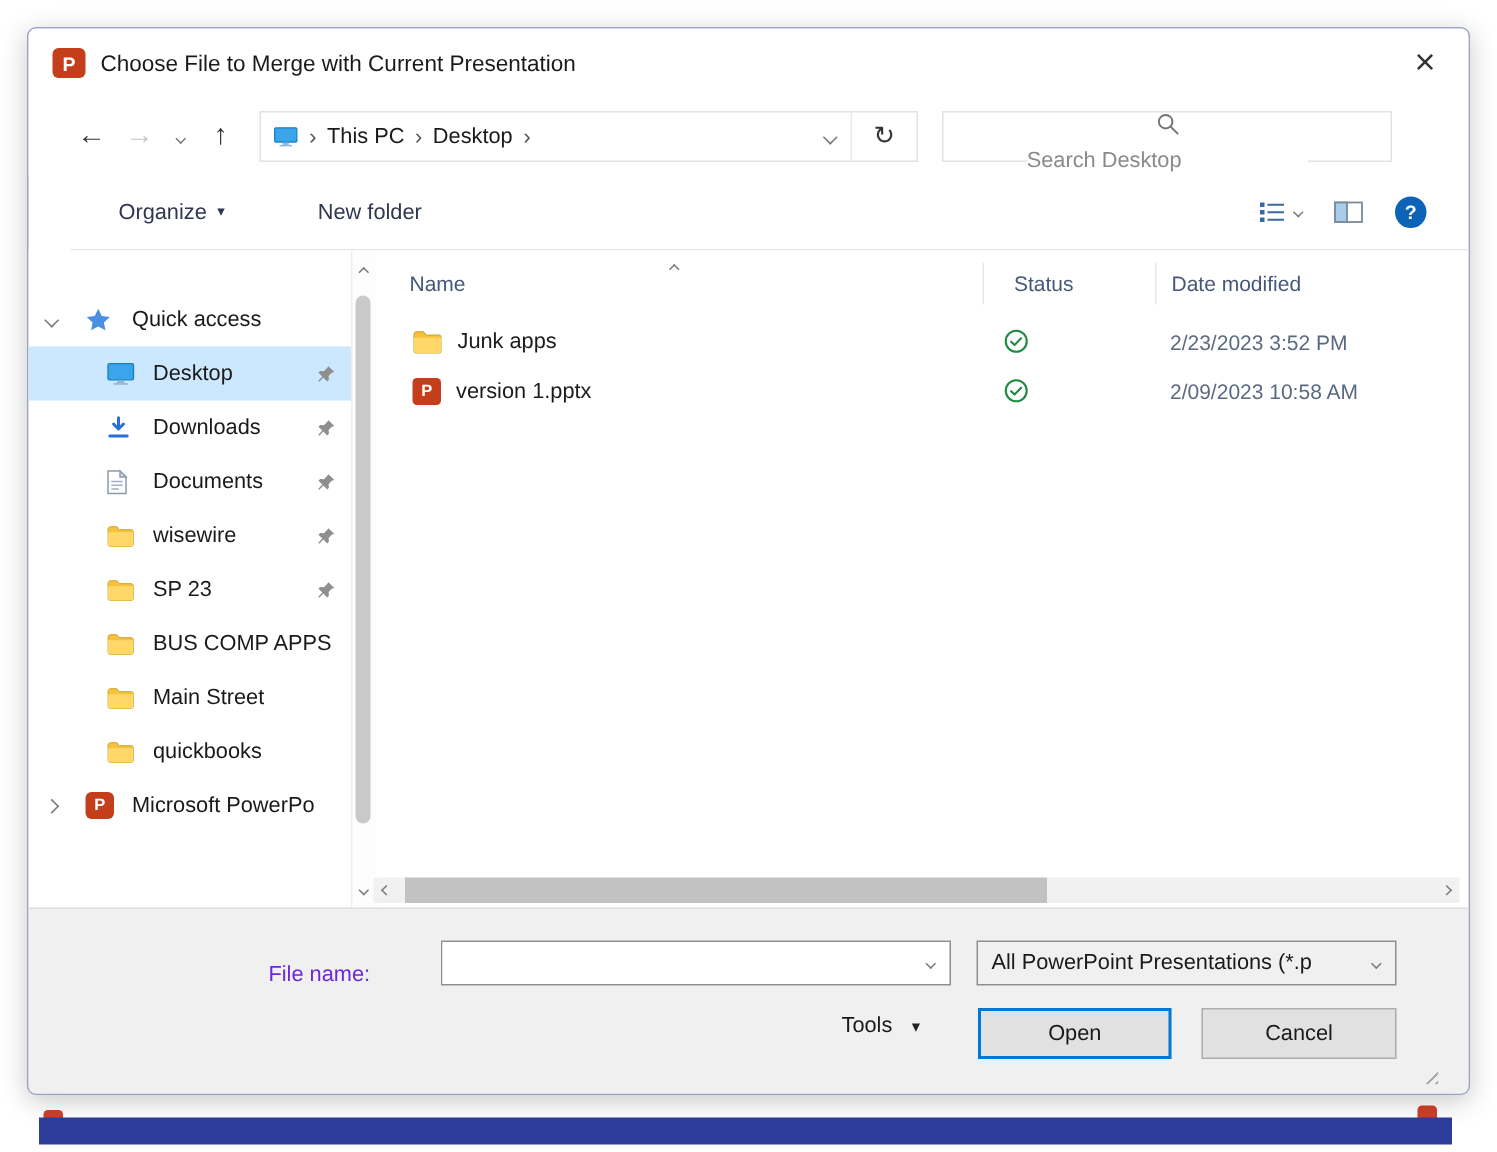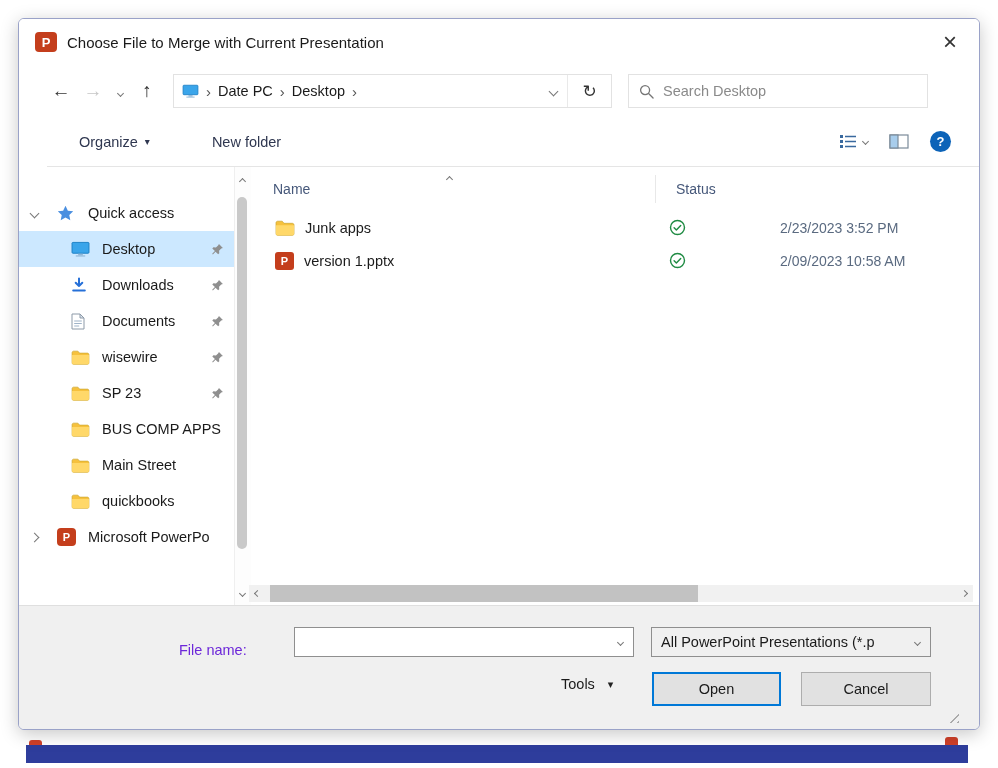--- a/index.html
+++ b/index.html
@@ -35,21 +35,21 @@
   .chev.small { width:5px; height:5px; }
   .chev.gray { border-color:#777; }
   .navchev { width:22px; text-align:center; }
   .addr-wrap { display:flex; align-items:stretch; height:34px; border:1px solid #e2e2e2; margin-left:10px; background:#fff; }
   .addr-main { width:365px; display:flex; align-items:center; padding-left:8px; gap:7px; font-size:14.5px; color:#1a1a1a; overflow:hidden; }
   .crumb-sep { color:#555; font-size:15px; }
   .addr-chevbtn { width:28px; display:flex; align-items:center; justify-content:center; }
   .refreshbtn { width:44px; border-left:1px solid #e9e9e9; display:flex; align-items:center; justify-content:center;
                 font-size:17px; color:#333; }
   .searchbox { margin-left:16px; width:300px; height:34px; border:1px solid #e2e2e2; display:flex; align-items:center;
-               padding:0 10px; gap:9px; background:#fff; }
+               padding:0 10px; gap:9px; background:#fff;flex-direction:column; }
   .searchbox input { border:none; outline:none; flex:1; font-size:14.5px; color:#1a1a1a;
                      font-family:"Liberation Sans","DejaVu Sans",sans-serif; }
   .searchbox input::placeholder { color:#8a8a8a; }
   .ic { display:inline-block; vertical-align:middle; flex:0 0 auto; }
 
   
   .cmdbar { height:50px; display:flex; align-items:center; padding:0 28px 0 32px; background:#fff;
             border-bottom:1px solid #e5e5e5; font-size:14.5px; color:#2f3750;margin-left:28px; }
   .cmditem { display:flex; align-items:center; gap:7px; }
   .cmditem .tri { font-size:10px; color:#2f3750; }
@@ -188,21 +188,21 @@
     <span class="navbtn disabled">→</span>
     <span class="navchev"><span class="chev down small gray"></span></span>
     <span class="navbtn">↑</span>
 
     <div class="addr-wrap">
       <div class="addr-main">
         <svg class="ic" width="17" height="14">
             <use href="#i-monitor"></use>
           </svg>
         <span class="crumb-sep">›</span>
-        <span>Date PC</span>
+        <span>This PC</span>
         <span class="crumb-sep">›</span>
         <span>Desktop</span>
         <span class="crumb-sep">›</span>
       </div>
       <div class="addr-chevbtn">
           <span class="chev down gray"></span>
         </div>
       <div class="refreshbtn">↻</div>
     </div>
 
@@ -366,20 +366,21 @@
       <span class="arr bot">
           <span class="chev down small gray"></span>
         </span>
     </div>
 
     <div class="filepane">
       <div class="lheader">
         <span class="sortchev"><span class="chev up small gray"></span></span>
         <span class="hc name">Name</span>
         <span class="hc status">Status</span>
+        <span class="hc date">Date modified</span>
       </div>
 
       <div class="frow">
         <span class="fc name">
           <svg class="ic" width="20" height="16">
               <use href="#i-folder"></use>
             </svg>
           <span>Junk apps</span>
         </span>
         <span class="fc status">

